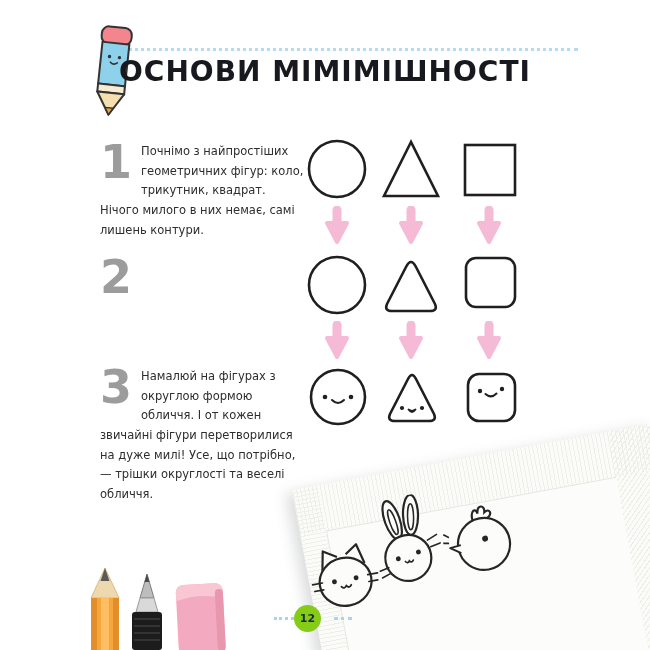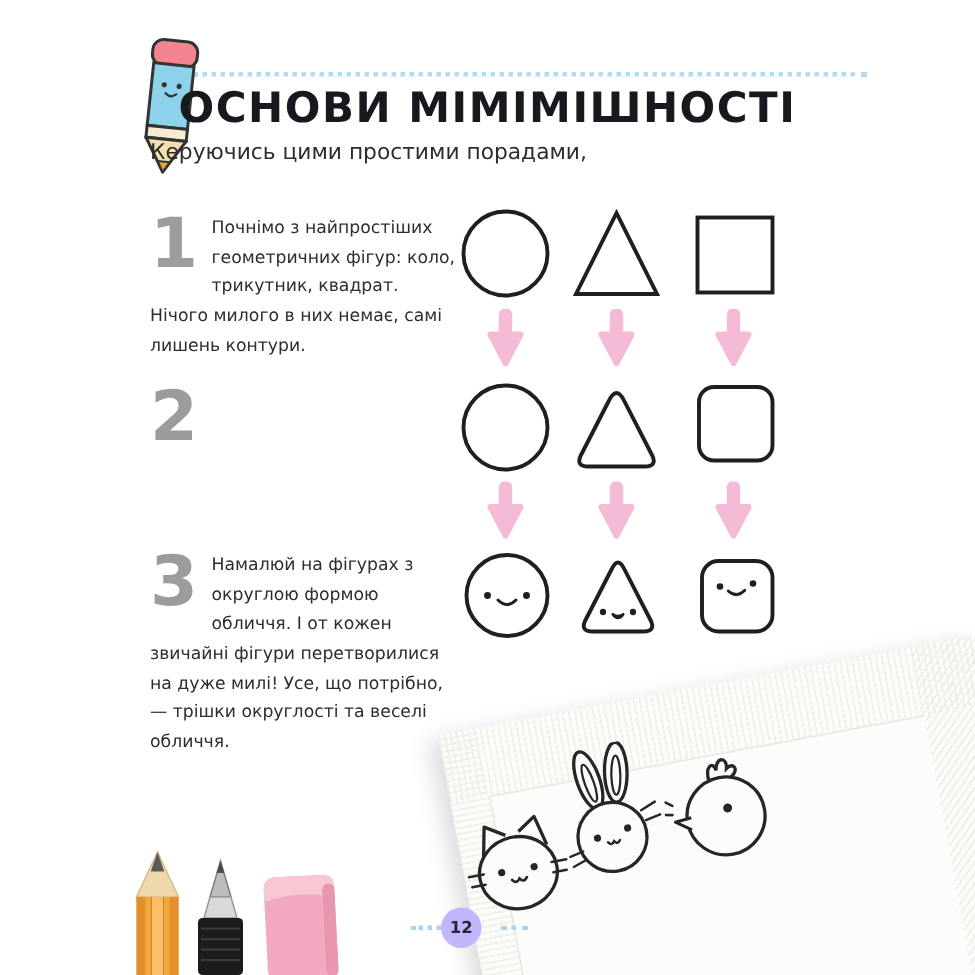--- a/index.html
+++ b/index.html
@@ -16,21 +16,21 @@
 
   .step{position:absolute;left:100px;width:208px;}
   .step-number{float:left;font-size:46px;font-weight:800;color:#9c9c9c;
                line-height:40px;margin:2px 9px 0 0;}
   .step-text{font-size:11.5px;line-height:1.45;color:#2d2d2d;}
   #step-1{top:140px;}
   #step-2{top:255px;}
   #step-3{top:365px;}
 
   .badge{position:absolute;left:294px;top:605px;width:27px;height:27px;border-radius:50%;
-         background:#c4b5fd;display:flex;align-items:center;justify-content:center;
+         background:#84cc16;display:flex;align-items:center;justify-content:center;
          font-size:11px;font-weight:800;color:#1e2b38;z-index:5;}
   .badge-dots{position:absolute;top:617px;height:0;border-top:3px dotted #a9d3ee;z-index:5;}
   #dots-left{left:274px;width:26px;}
   #dots-right{left:334px;width:18px;}
 
   .napkin{position:absolute;left:292px;top:490px;width:368px;height:300px;
           background:#fbfbf8;transform:rotate(-10.5deg);transform-origin:0 0;
           box-shadow:-7px 3px 14px rgba(90,95,100,0.22);z-index:1;}
   .napkin-band-top{position:absolute;left:0;top:0;width:368px;height:46px;
           background:repeating-linear-gradient(90deg,#eeeeea 0 1px,rgba(0,0,0,0) 1px 4px);}
@@ -59,21 +59,20 @@
       <circle cx="34" cy="33" r="1.7" fill="#333"></circle>
       <path d="M25.5,38.5 q3.5,3.2 7,0" fill="none" stroke="#333" stroke-width="1.6" stroke-linecap="round"></path>
       <rect x="15.5" y="61" width="27" height="8" fill="#f7ecd2" stroke="#333" stroke-width="2"></rect>
       <path d="M15.5,69 L42.5,69 L29,91 Z" fill="#f6dfae" stroke="#333" stroke-width="2" stroke-linejoin="round"></path>
       <path d="M25,84 L33,84 L29,91 Z" fill="#e8a33e" stroke="#333" stroke-width="1.4" stroke-linejoin="round"></path>
     </g>
   </svg>
 
   <div class="title">ОСНОВИ МІМІМІШНОСТІ</div>
   <div class="intro">
-    <div>Керуючись цими простими порадами,</div>
   </div>
 
   <div class="step" id="step-1">
     <span class="step-number">1</span>
     <span class="step-text">Почнімо з найпростіших геометричних фігур: коло, трикутник, квадрат. Нічого милого в них немає, самі лишень контури.</span>
   </div>
   <div class="step" id="step-2">
     <span class="step-number">2</span>
   </div>
   <div class="step" id="step-3">

